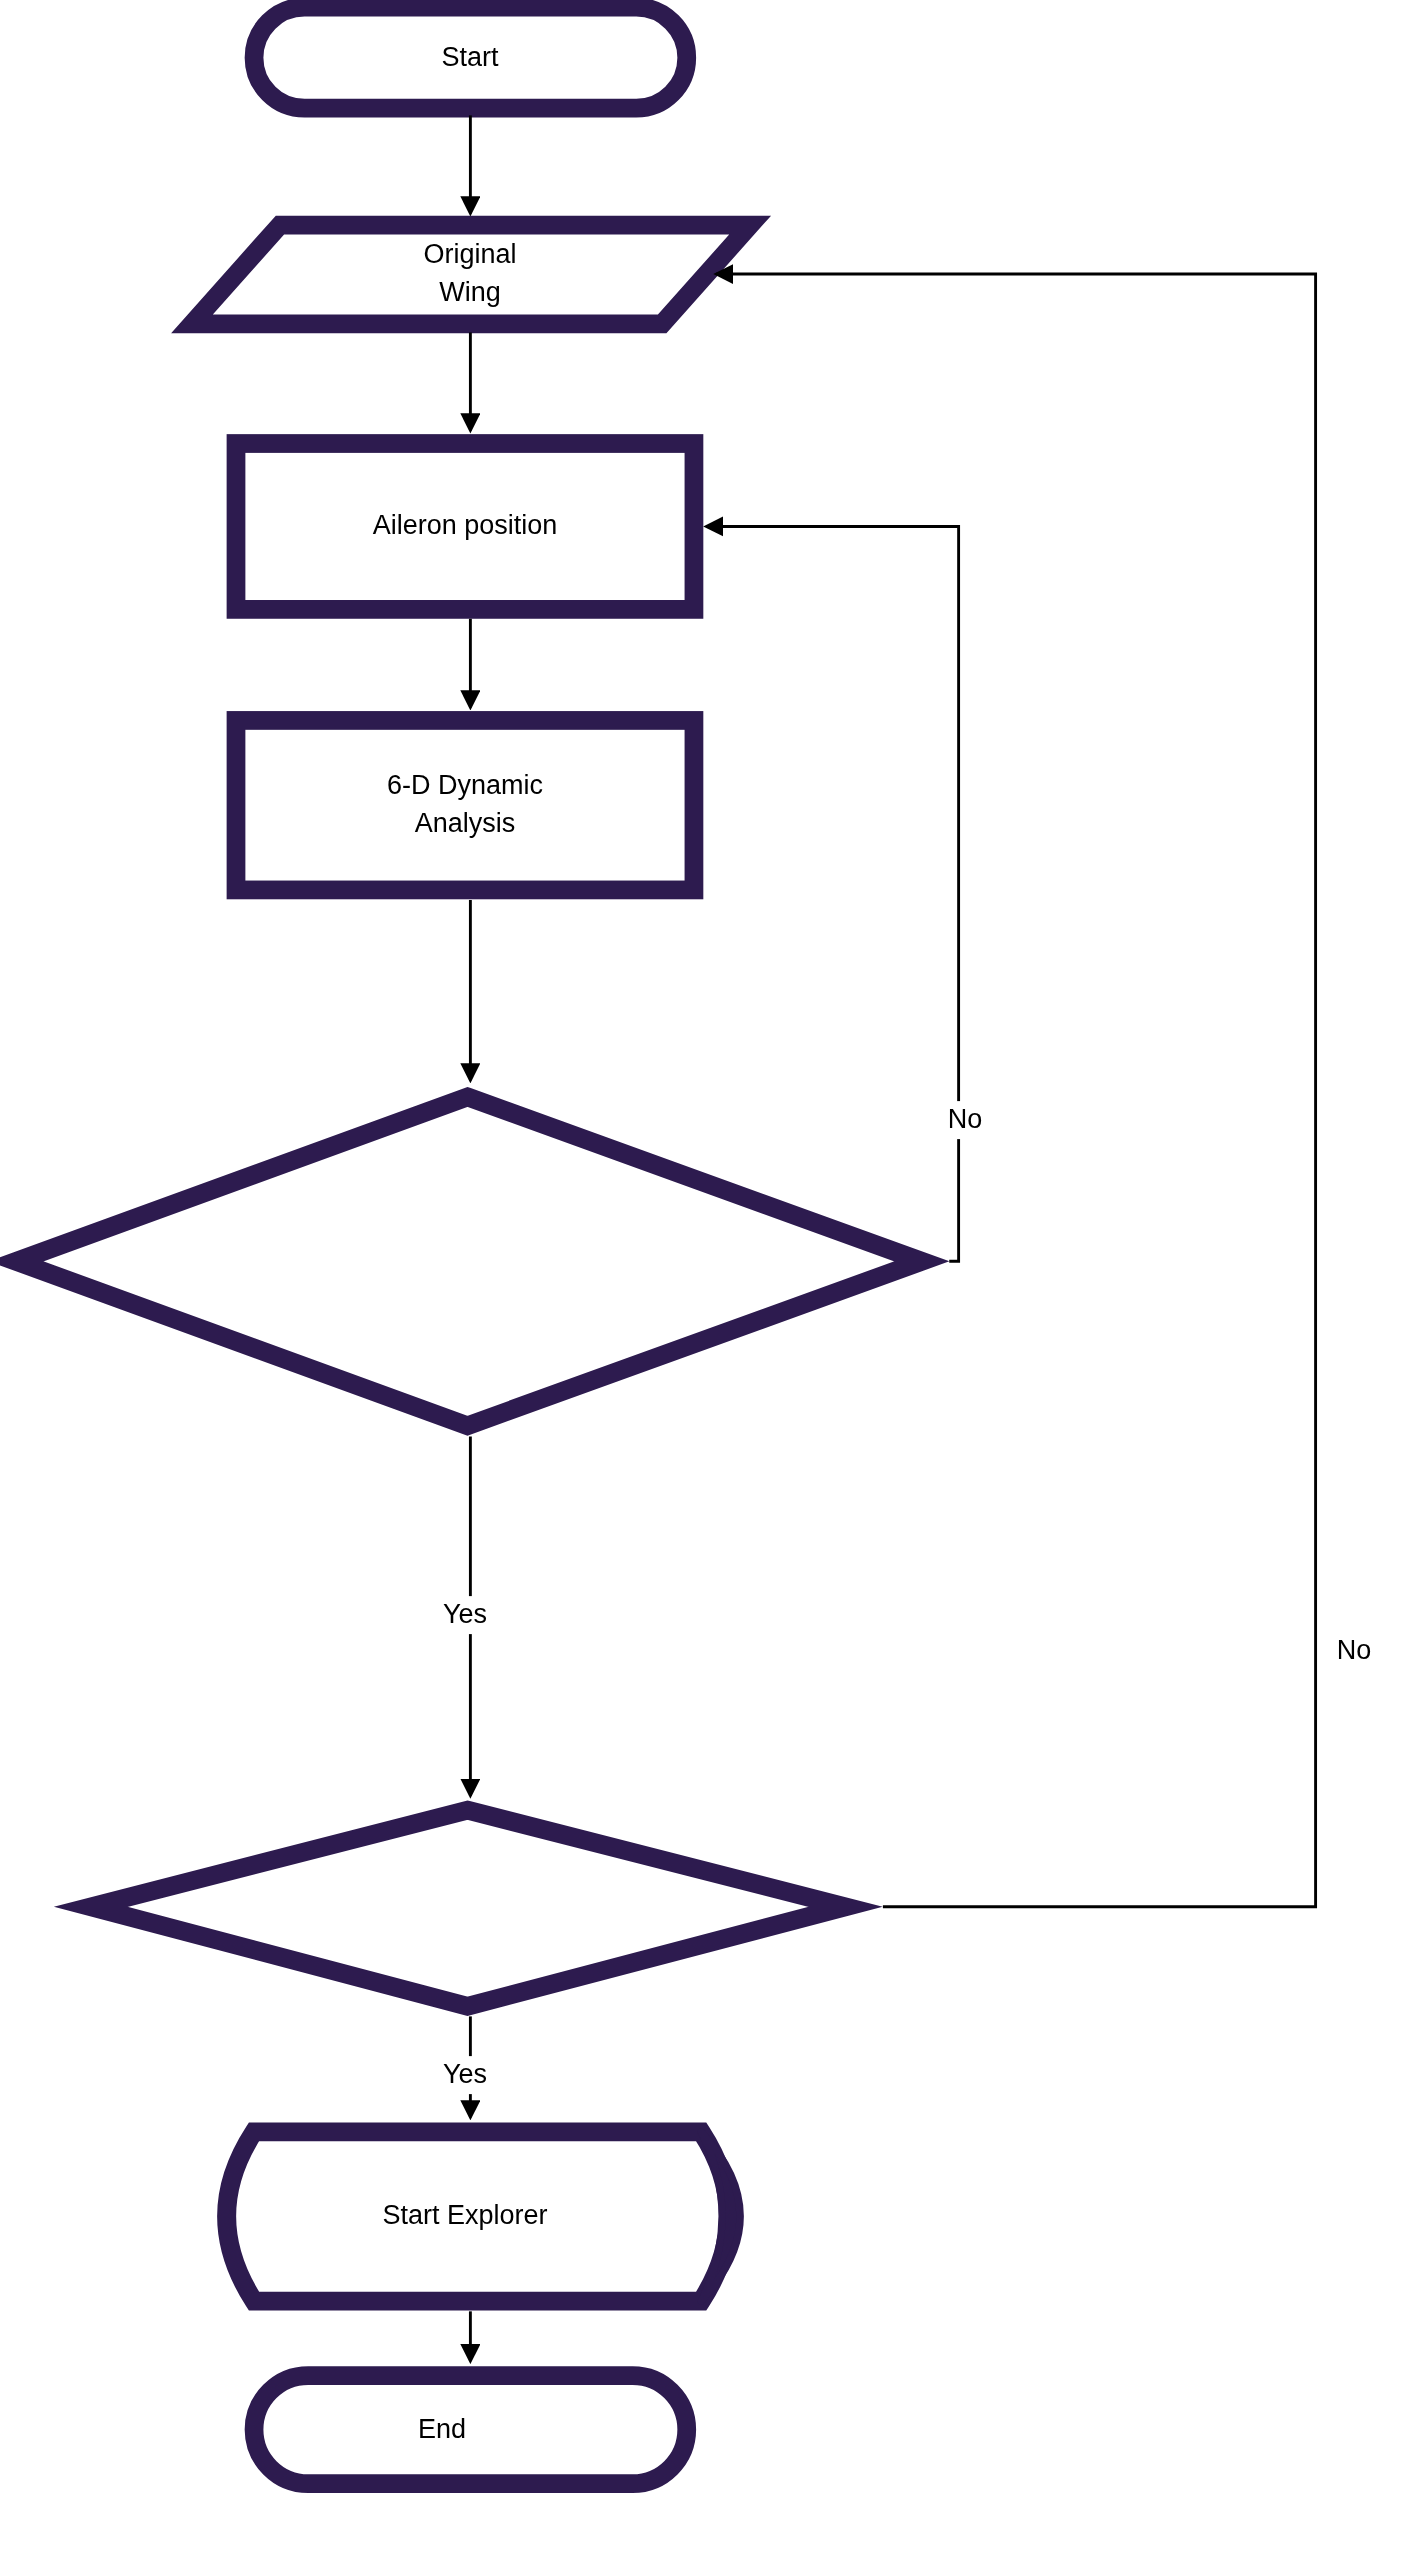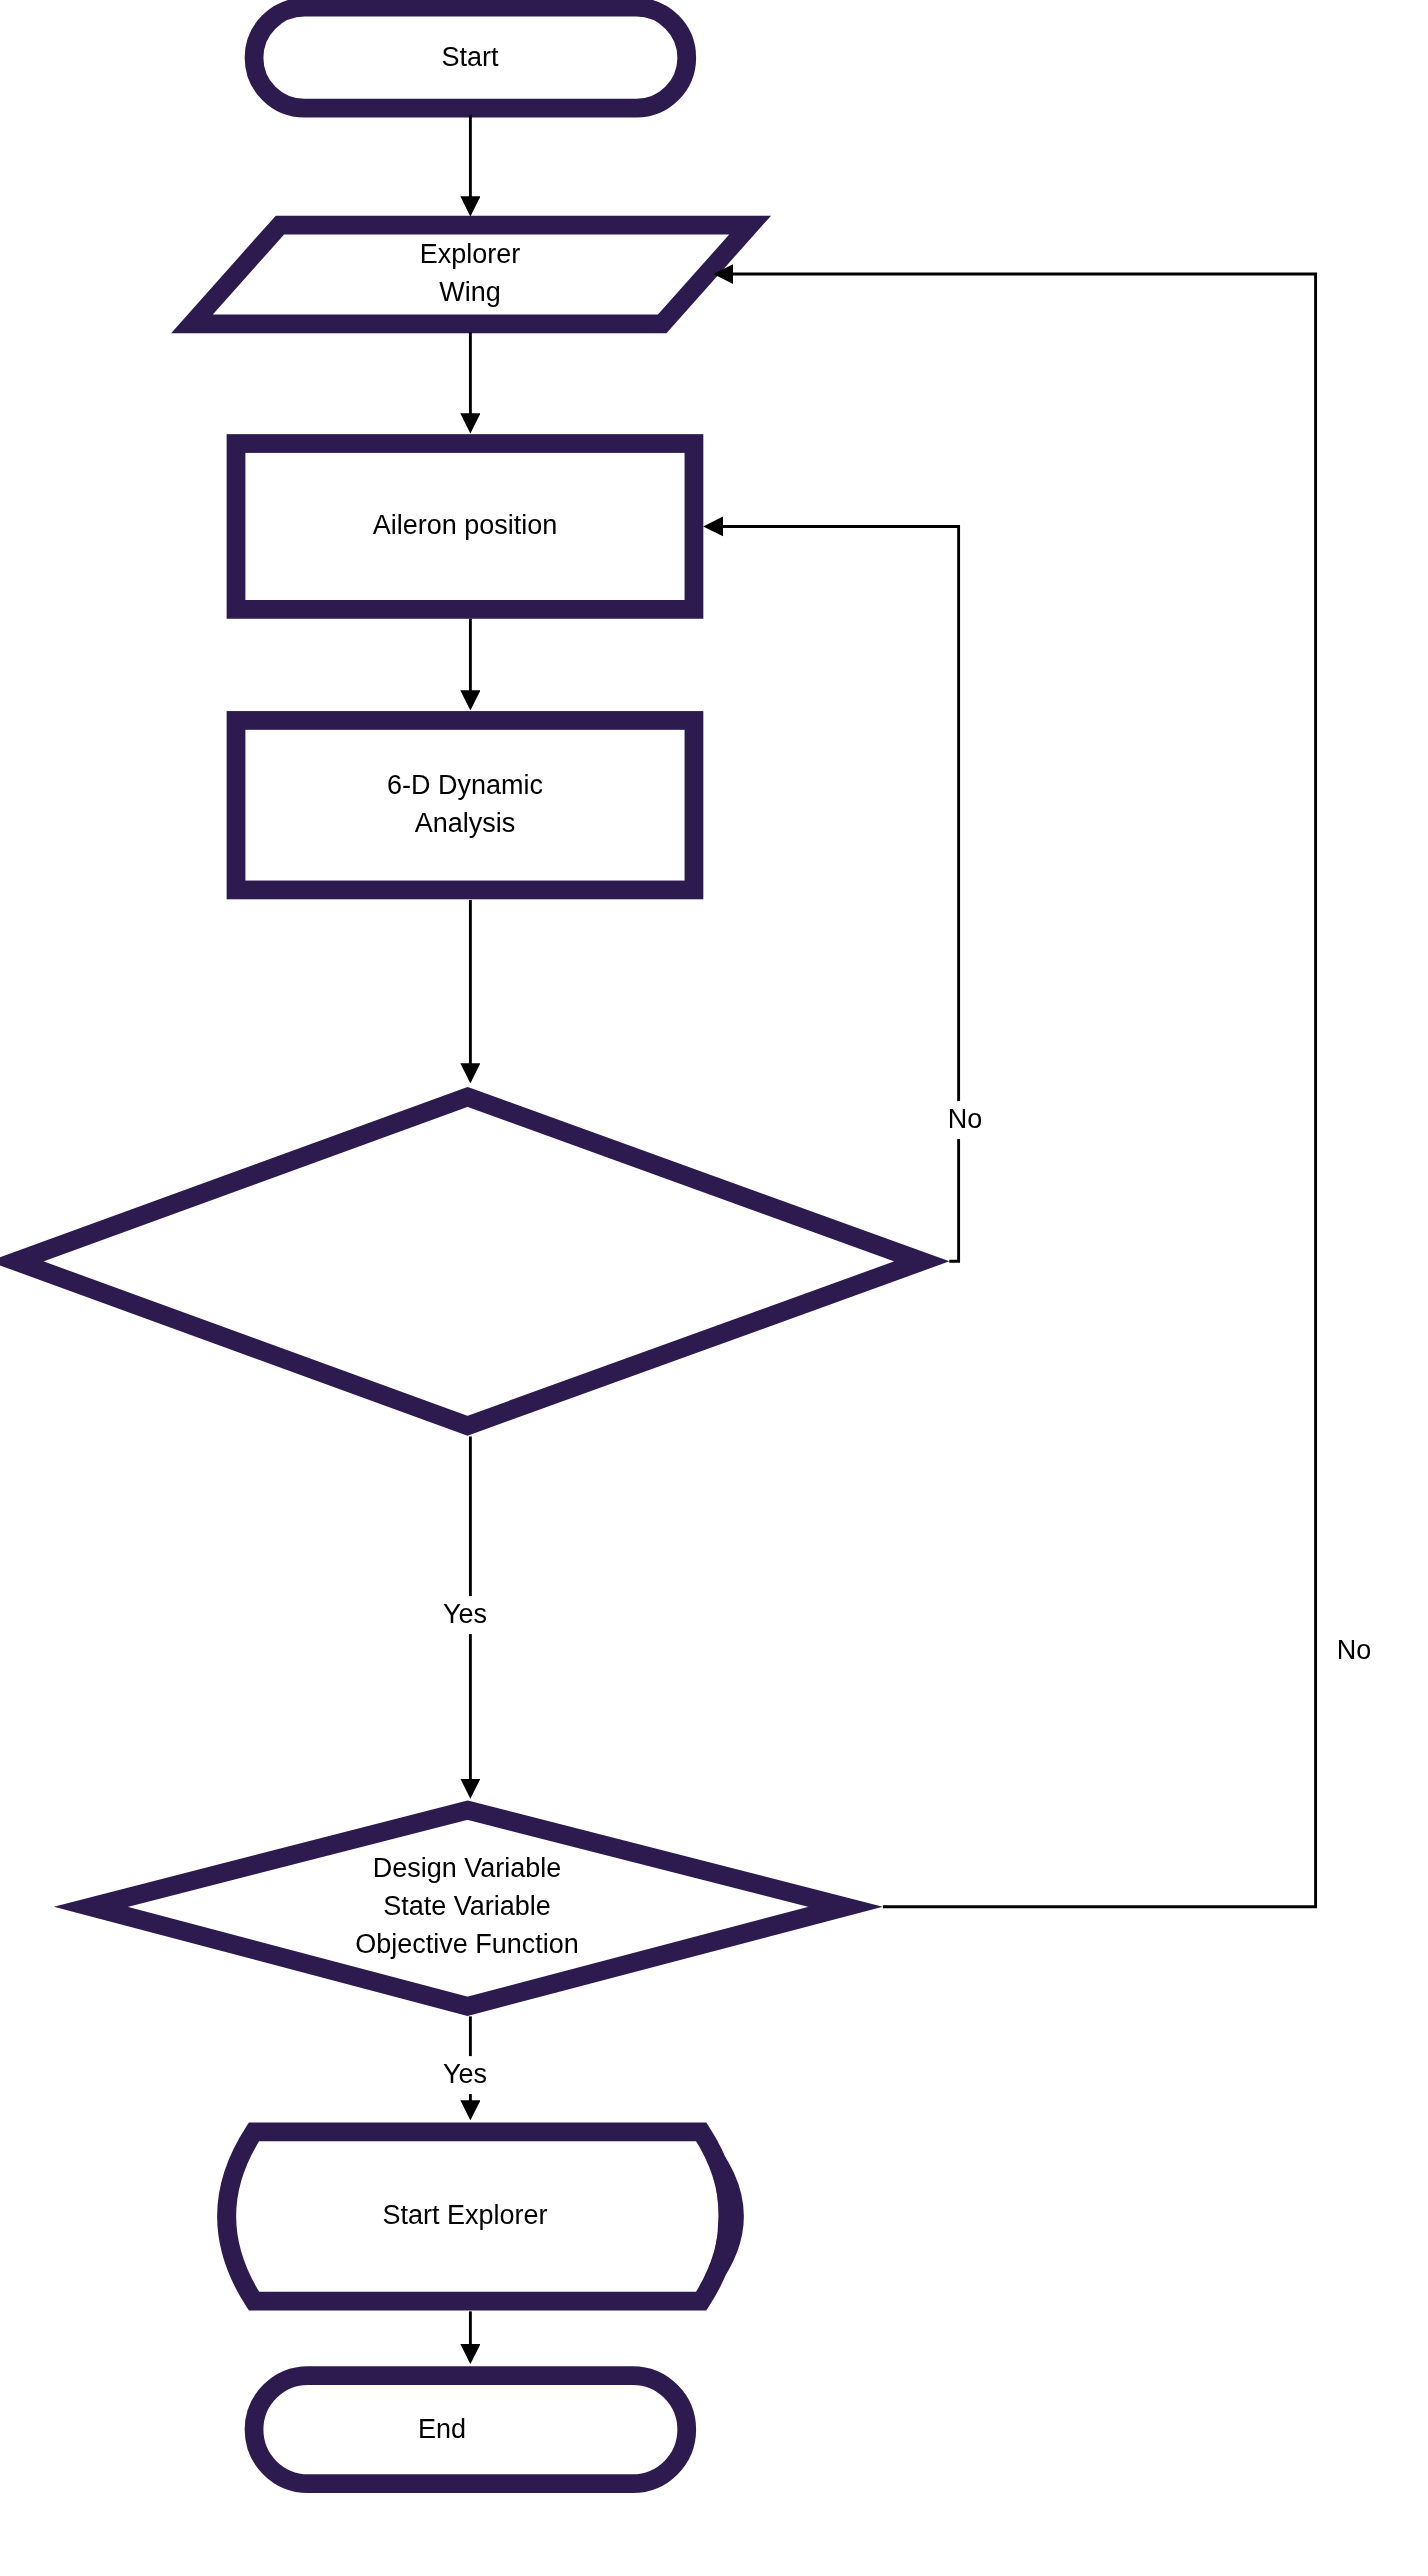--- a/index.html
+++ b/index.html
@@ -85,28 +85,25 @@
     <path class="connector" marker-end="url(#arrowhead)" d="M652 858 L652 981"></path>
     <path class="connector" marker-end="url(#arrowhead)" d="M652 1248 L652 1498"></path>
     <path class="connector" marker-end="url(#arrowhead)" d="M652 1992 L652 2490"></path>
     <path class="connector" marker-end="url(#arrowhead)" d="M652 2796 L652 2936"></path>
     <path class="connector" marker-end="url(#arrowhead)" d="M652 3205 L652 3274"></path>
     <path class="connector" marker-end="url(#arrowhead)" d="M1316 1749 L1329 1749 L1329 730 L979 730"></path>
     <path class="connector" marker-end="url(#arrowhead)" d="M1224 2644 L1824 2644 L1824 380 L993 380"></path>
   </svg>
 
   <div class="node-label" style="left:470px;top:58px;">Start</div>
-  <div class="node-label" style="left:470px;top:274px;">Explorer
+  <div class="node-label" style="left:470px;top:274px;">Original
 Wing</div>
   <div class="node-label" style="left:465px;top:526px;">Aileron position</div>
   <div class="node-label" style="left:465px;top:805px;">6-D Dynamic
 Analysis</div>
-  <div class="node-label" style="left:467px;top:1907px;">Design Variable
-State Variable
-Objective Function</div>
   <div class="node-label" style="left:465px;top:2216px;">Start Explorer</div>
   <div class="node-label" style="left:442px;top:2430px;">End</div>
 
   <div class="edge-label" style="left:465px;top:1615px;">Yes</div>
   <div class="edge-label" style="left:965px;top:1120px;">No</div>
   <div class="edge-label" style="left:465px;top:2075px;">Yes</div>
   <div class="edge-label" style="left:1354px;top:1651px;">No</div>
 
 </div>
 

